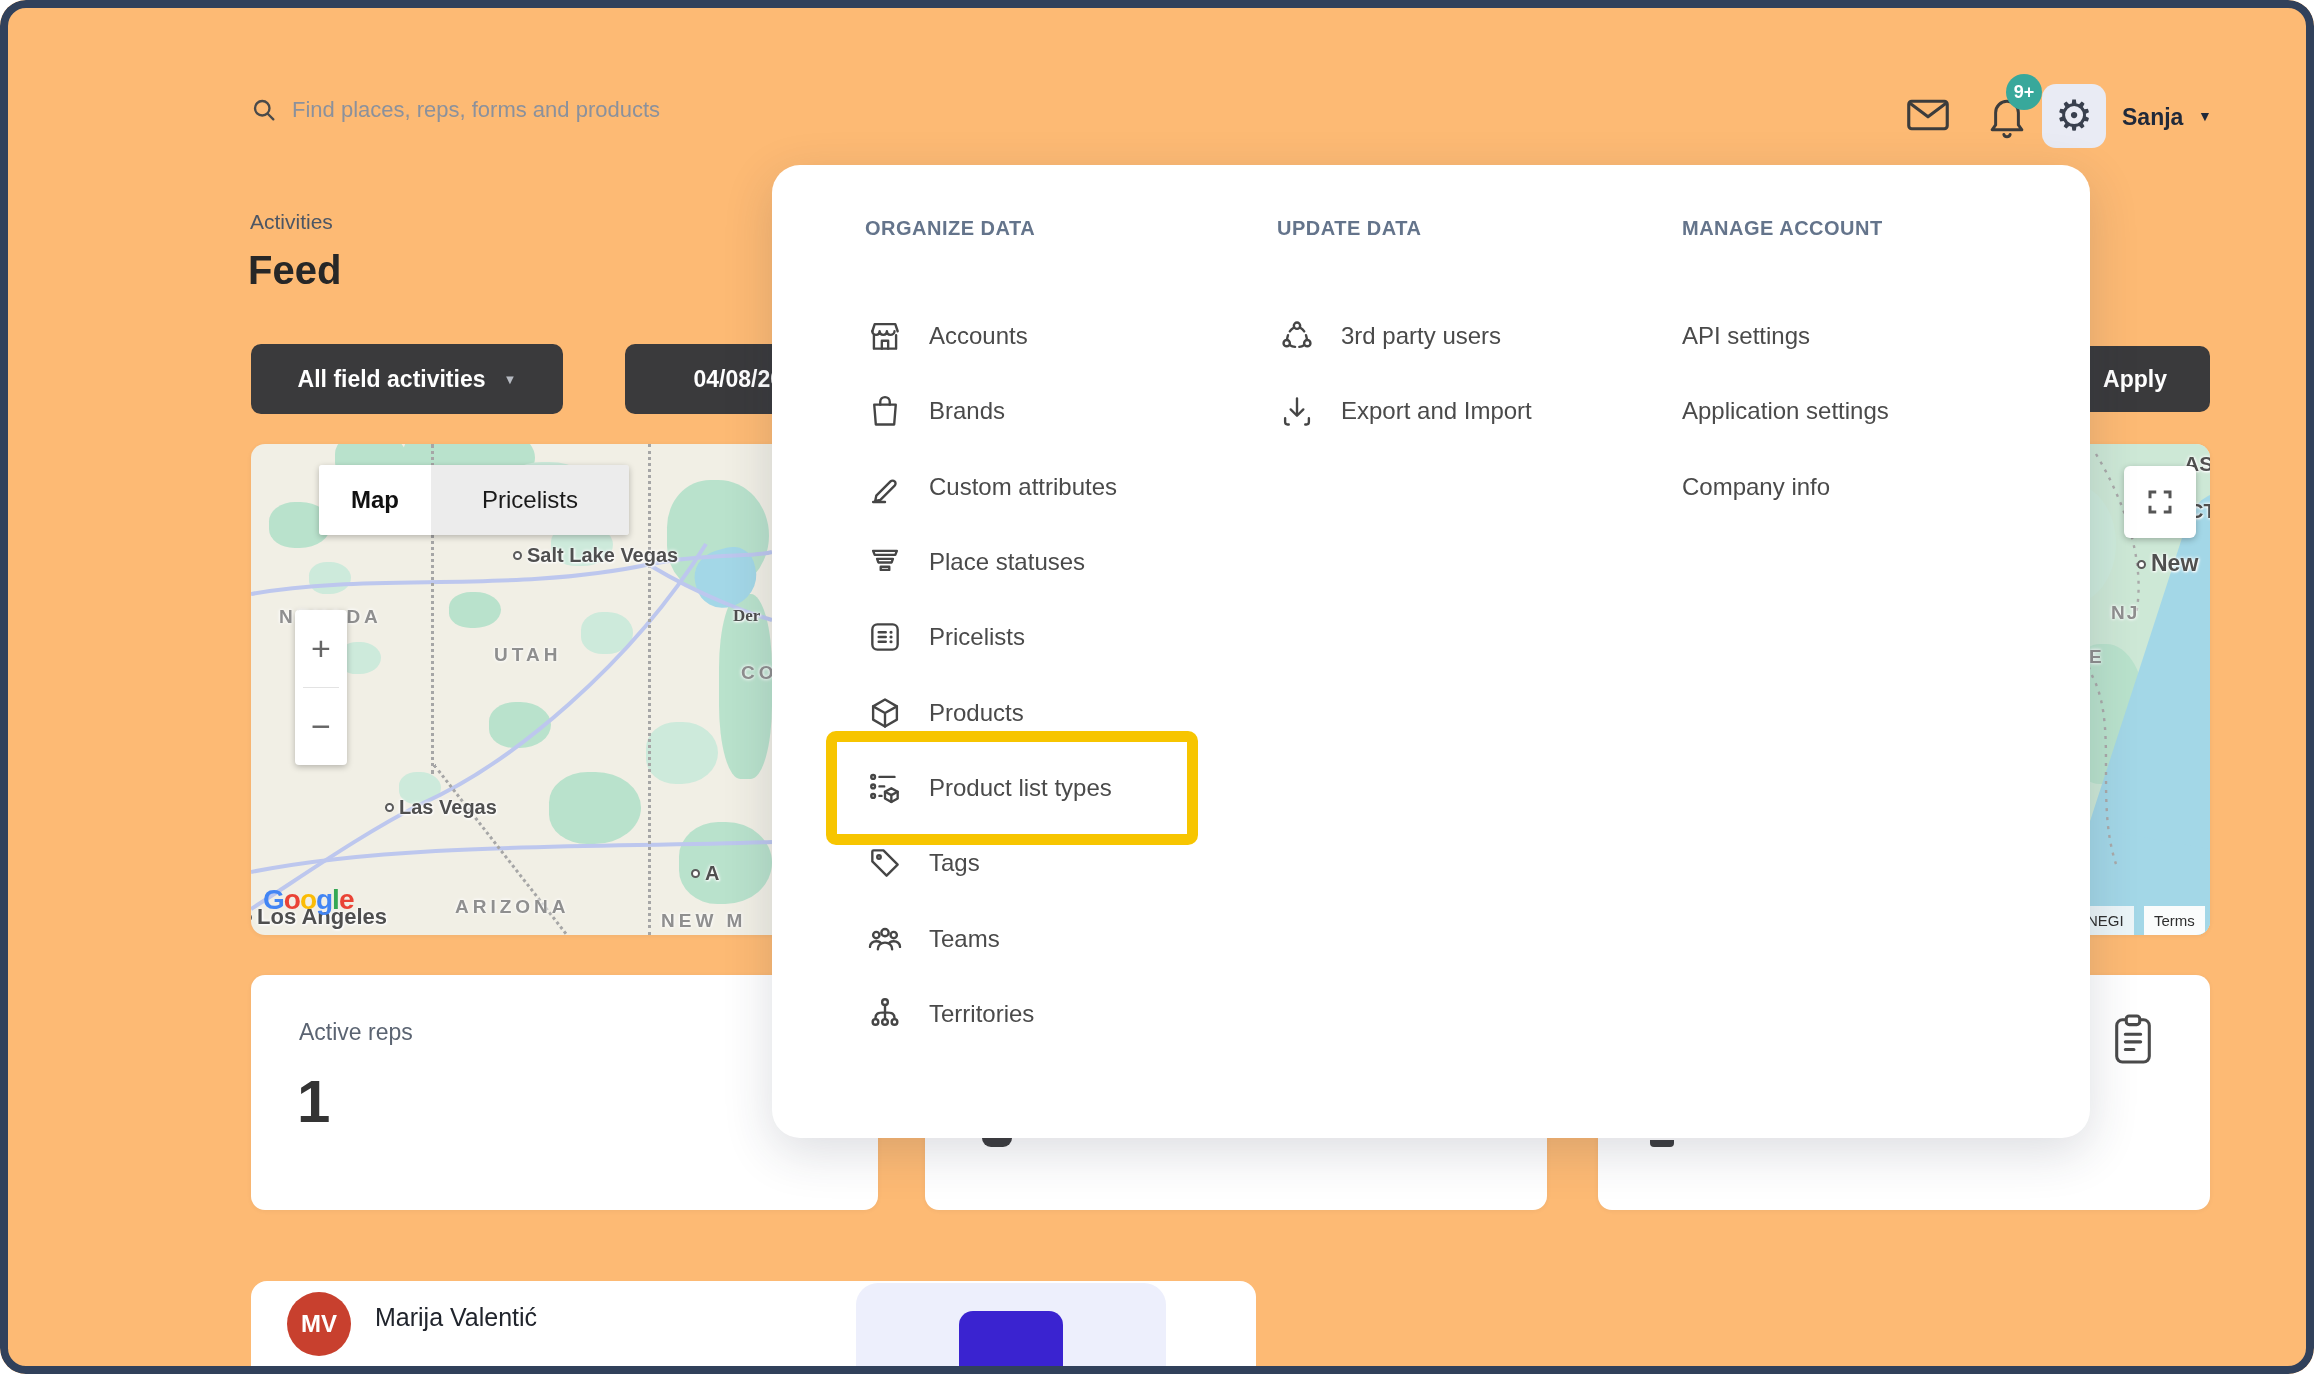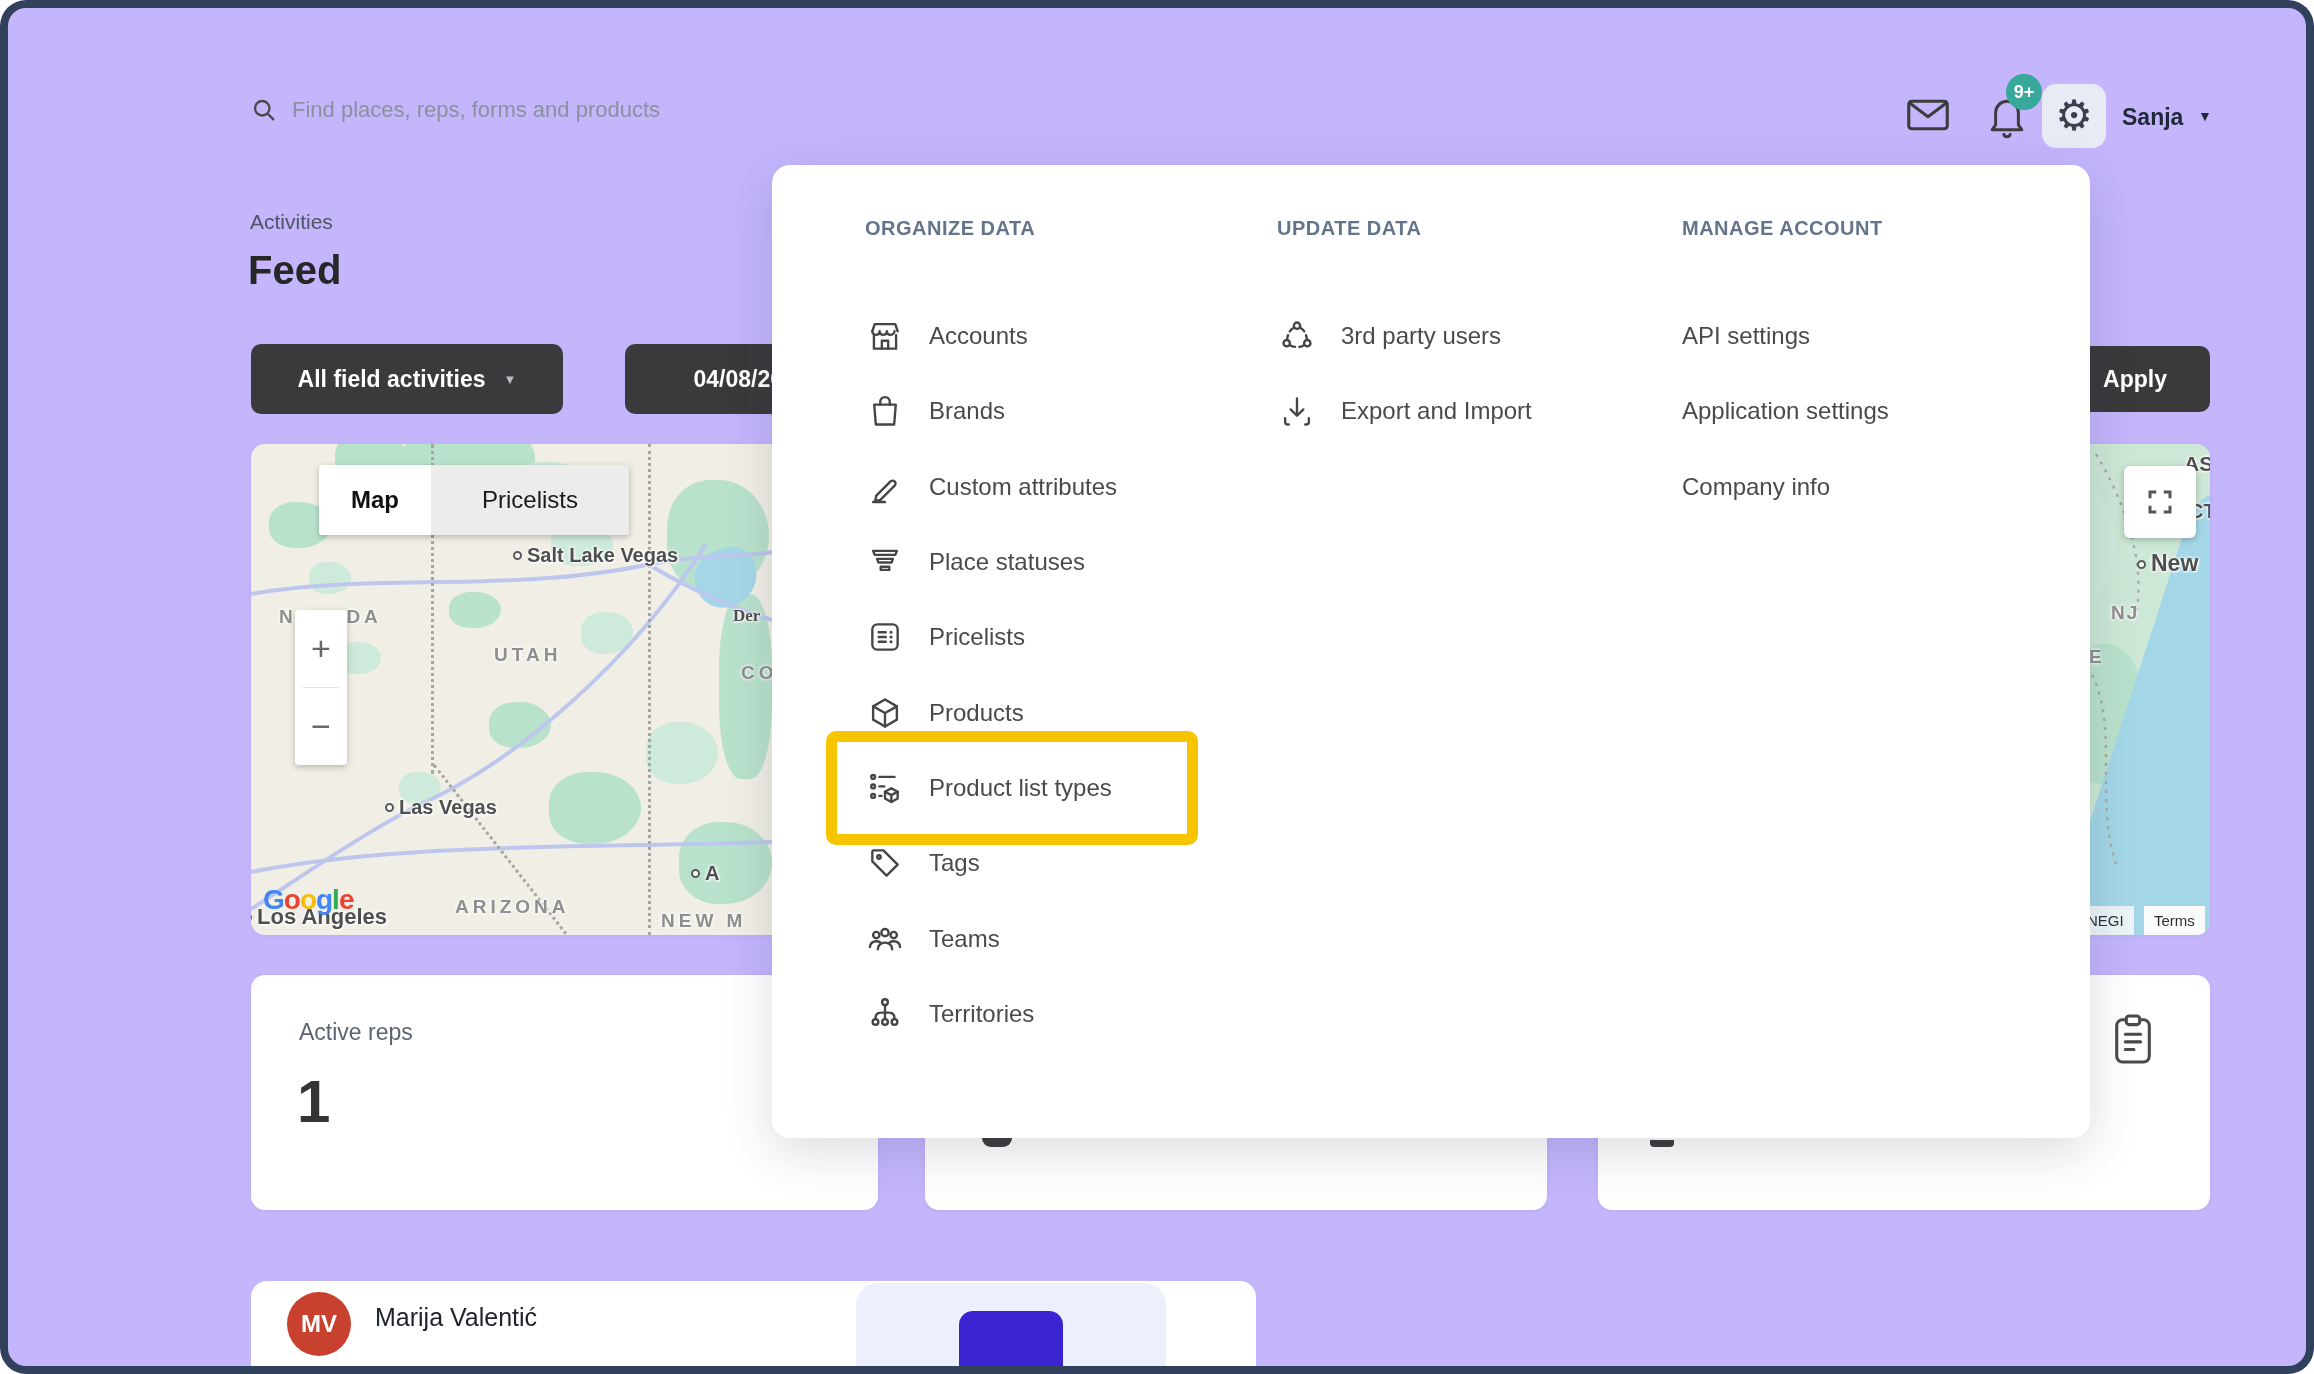--- a/index.html
+++ b/index.html
@@ -1,20 +1,20 @@
 <!DOCTYPE html>
 <html><head>
 <meta charset="utf-8">
 <style>
   * { margin:0; padding:0; box-sizing:border-box; }
   html,body { background:#ffffff; }
   body { font-family:"Liberation Sans", sans-serif; }
   .screen {
     position:relative; width:2314px; height:1374px;
-    background:#c4b5fd; border-radius:26px; overflow:hidden;
+    background:#fdba74; border-radius:26px; overflow:hidden;
   }
   .frame {
     position:absolute; inset:0; border:8px solid #31415b;
     border-radius:26px; pointer-events:none; z-index:60;
   }
   svg { display:block; }
   .abs { position:absolute; }
 
   
   .search-wrap { position:absolute; left:250px; top:96px; display:flex; align-items:center; gap:14px; z-index:2; }
@@ -90,21 +90,21 @@
   .g-b{color:#4285F4} .g-r{color:#EA4335} .g-y{color:#FBBC05} .g-g{color:#34A853}
   .attr { position:absolute; top:462px; height:29px; display:flex; align-items:center;
           font-size:15px; color:#2f2f2f; padding:0 10px; }
   .attr-inegi { left:1826px; background:rgba(248,250,250,.85); }
   .attr-terms { left:1893px; background:#fafcfc; }
   .water { position:absolute; background:#a3d7e7; }
 
   
   .panel {
     position:absolute; left:772px; top:165px; width:1318px; height:973px; background:#fff;
-    border-radius:18px; box-shadow:0 14px 50px rgba(35,45,70,.16); z-index:5;
+    border-radius:28px; box-shadow:0 14px 50px rgba(35,45,70,.16); z-index:5;
   }
   .col-header { position:absolute; font-size:20px; font-weight:700; color:#64748b; letter-spacing:.5px; }
   .menurow { position:absolute; height:48px; display:flex; align-items:center; gap:24px; cursor:pointer; }
   .menurow .mi { width:40px; height:40px; flex:0 0 40px; display:flex; align-items:center; justify-content:center; }
   .menurow .mlabel { font-size:24px; color:#4a4a4a; white-space:nowrap; }
   .hl-box { position:absolute; left:54px; top:566px; width:372px; height:114px;
             border:11px solid #f7c500; border-radius:10px; z-index:6; pointer-events:none; }
 
   
   .card { position:absolute; background:#fff; border-radius:14px; box-shadow:0 1px 5px rgba(20,30,50,.05); z-index:1; }

